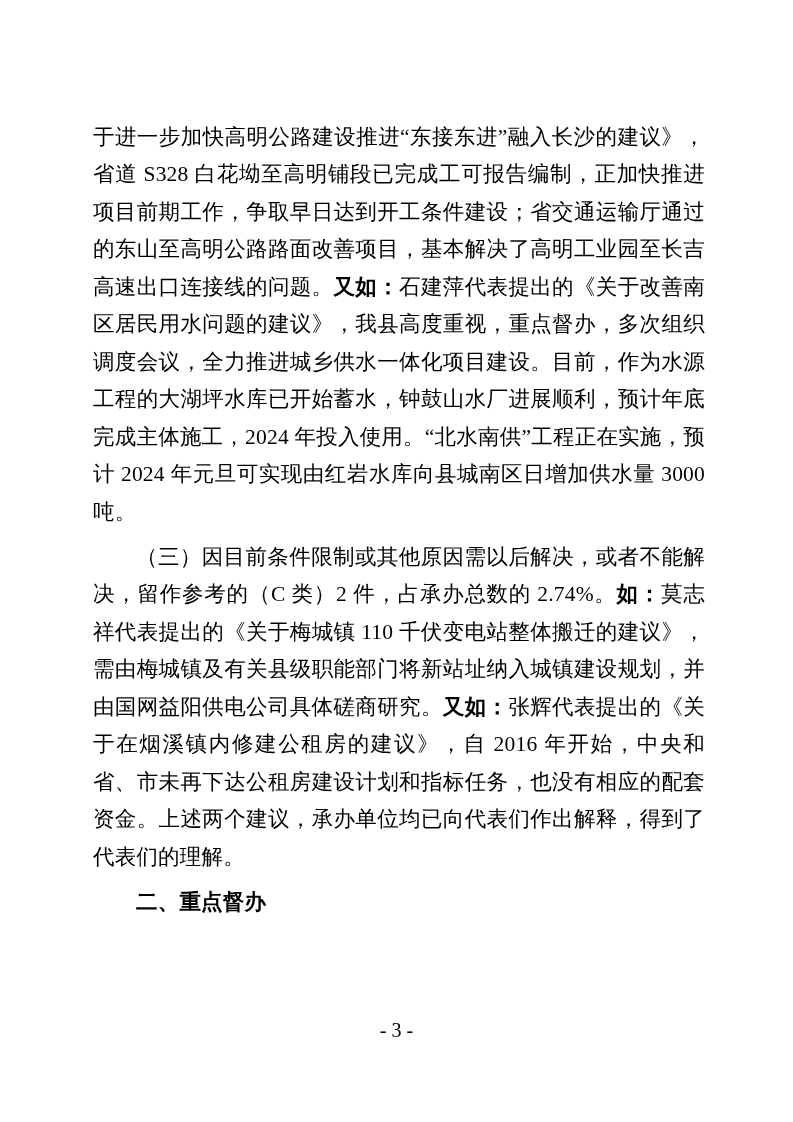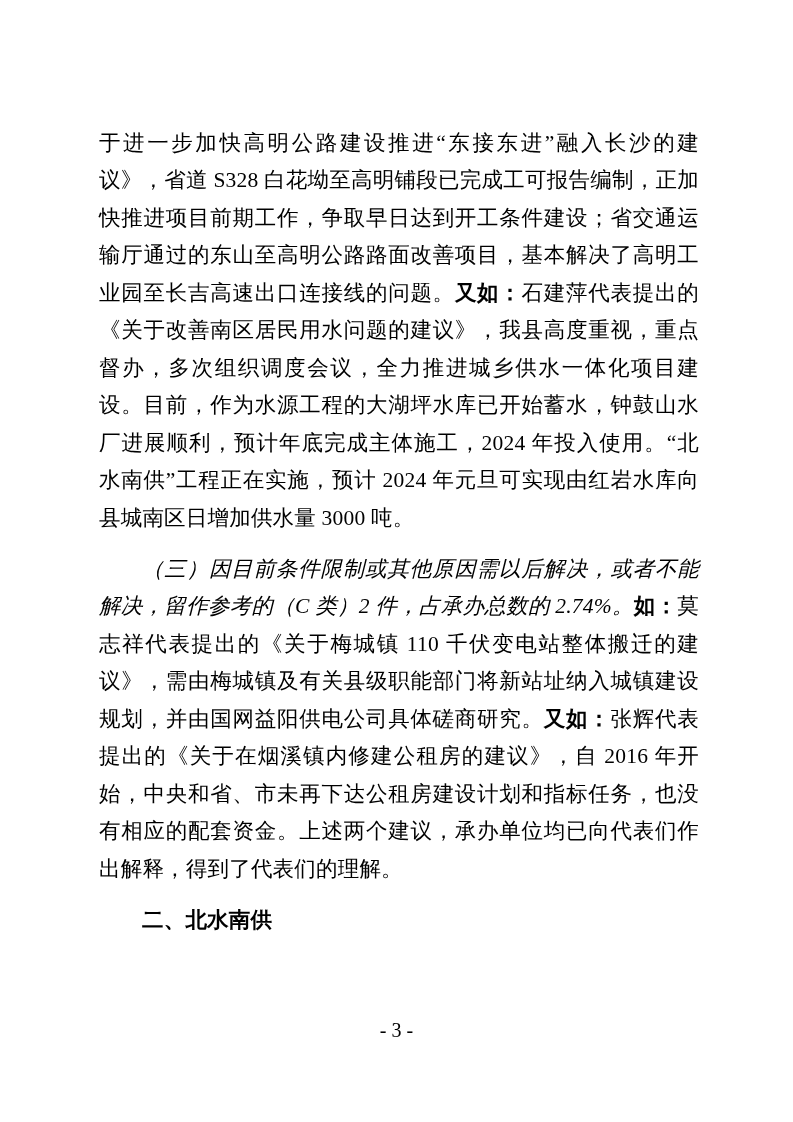--- a/index.html
+++ b/index.html
@@ -21,35 +21,34 @@
     left: 85px;
     top: 111px;
     width: 628px;
     font-size: 21.5px;
     line-height: 37.45px;
     text-align: justify;
     text-justify: inter-character;
     letter-spacing: 0.2px;
   }
   .para {
-    margin: 14px;
+    margin: 8px;
     padding: 0;
   }
   .indent {
     text-indent: 2em;
   }
   .run-normal {
     font-weight: normal;
   }
   .run-bold {
     font-weight: bold;
     font-family: "Liberation Sans", "DejaVu Sans", sans-serif;
   }
   .run-kai {
-    font-style: italic;
   }
   .heading {
     font-weight: bold;
     font-family: "Liberation Sans", "DejaVu Sans", sans-serif;
   }
   .page-number {
     position: absolute;
     left: 0;
     right: 0;
     top: 1019px;
@@ -62,19 +61,19 @@
 </head>
 <body>
 
 <div class="page">
   <div class="body-text">
 
     <p class="para"><span class="run-normal">于进一步加快高明公路建设推进“东接东进”融入长沙的建议》，省道 S328 白花坳至高明铺段已完成工可报告编制，正加快推进项目前期工作，争取早日达到开工条件建设；省交通运输厅通过的东山至高明公路路面改善项目，基本解决了高明工业园至长吉高速出口连接线的问题。</span><span class="run-bold">又如：</span><span class="run-normal">石建萍代表提出的《关于改善南区居民用水问题的建议》，我县高度重视，重点督办，多次组织调度会议，全力推进城乡供水一体化项目建设。目前，作为水源工程的大湖坪水库已开始蓄水，钟鼓山水厂进展顺利，预计年底完成主体施工，2024 年投入使用。“北水南供”工程正在实施，预计 2024 年元旦可实现由红岩水库向县城南区日增加供水量 3000 吨。</span></p>
 
     <p class="para indent"><span class="run-kai">（三）因目前条件限制或其他原因需以后解决，或者不能解决，留作参考的（C 类）2 件，占承办总数的 2.74%。</span><span class="run-bold">如：</span><span class="run-normal">莫志祥代表提出的《关于梅城镇 110 千伏变电站整体搬迁的建议》，需由梅城镇及有关县级职能部门将新站址纳入城镇建设规划，并由国网益阳供电公司具体磋商研究。</span><span class="run-bold">又如：</span><span class="run-normal">张辉代表提出的《关于在烟溪镇内修建公租房的建议》，自 2016 年开始，中央和省、市未再下达公租房建设计划和指标任务，也没有相应的配套资金。上述两个建议，承办单位均已向代表们作出解释，得到了代表们的理解。</span></p>
 
-    <p class="para indent heading">二、北水南供</p>
+    <p class="para indent heading">二、重点督办</p>
 
 
   </div>
 
   <div class="page-number">- 3 -</div>
 </div>
 
 </body></html>

